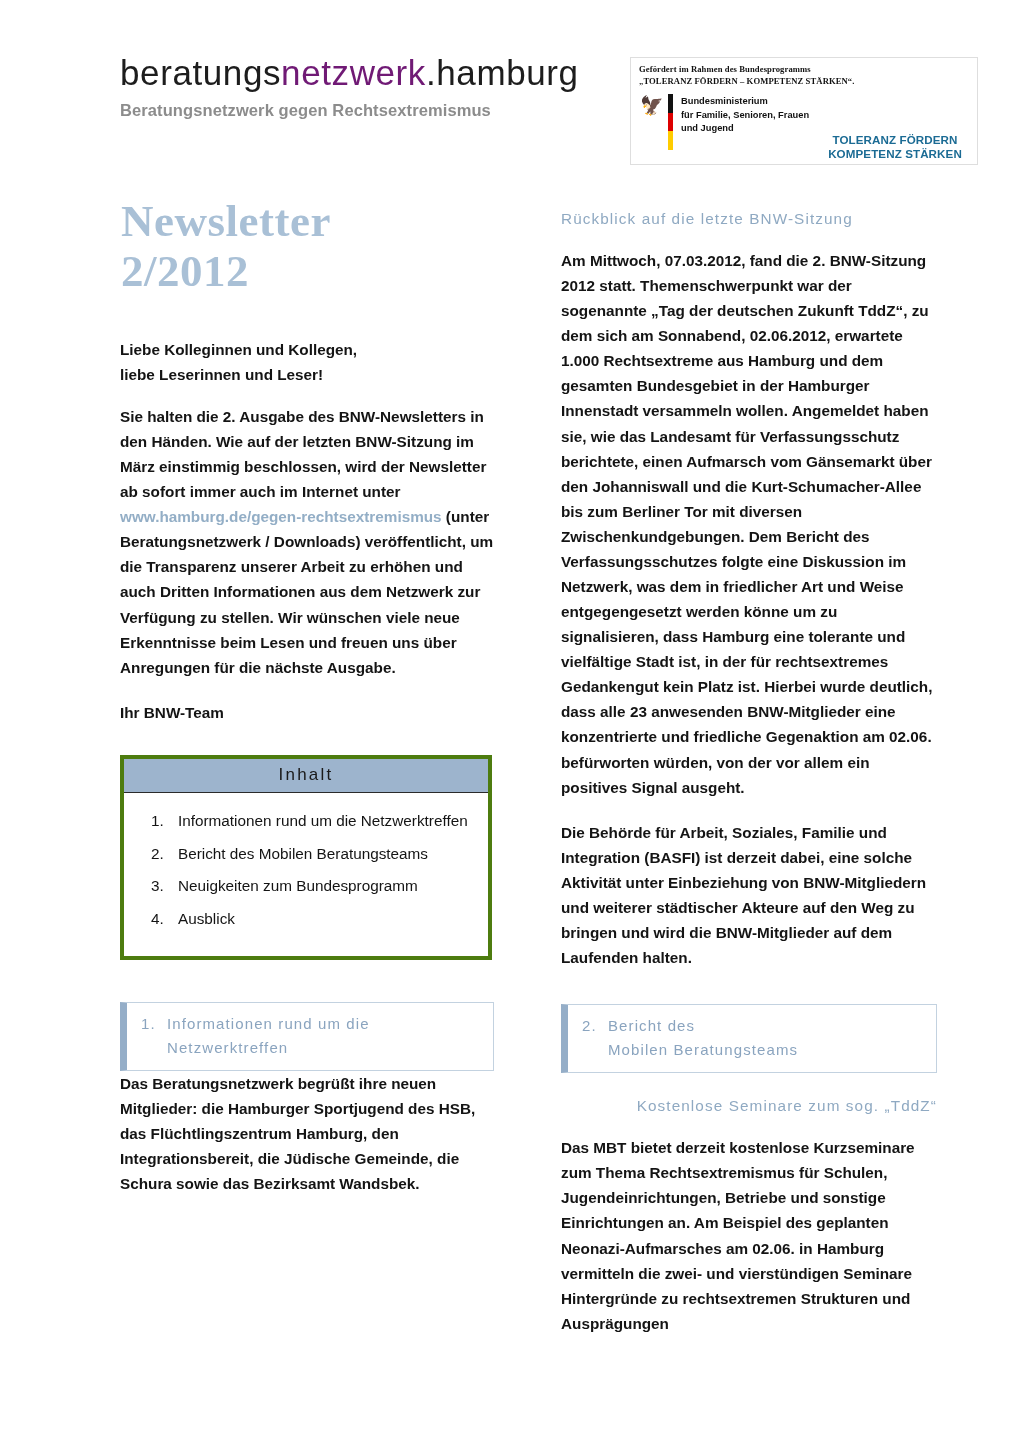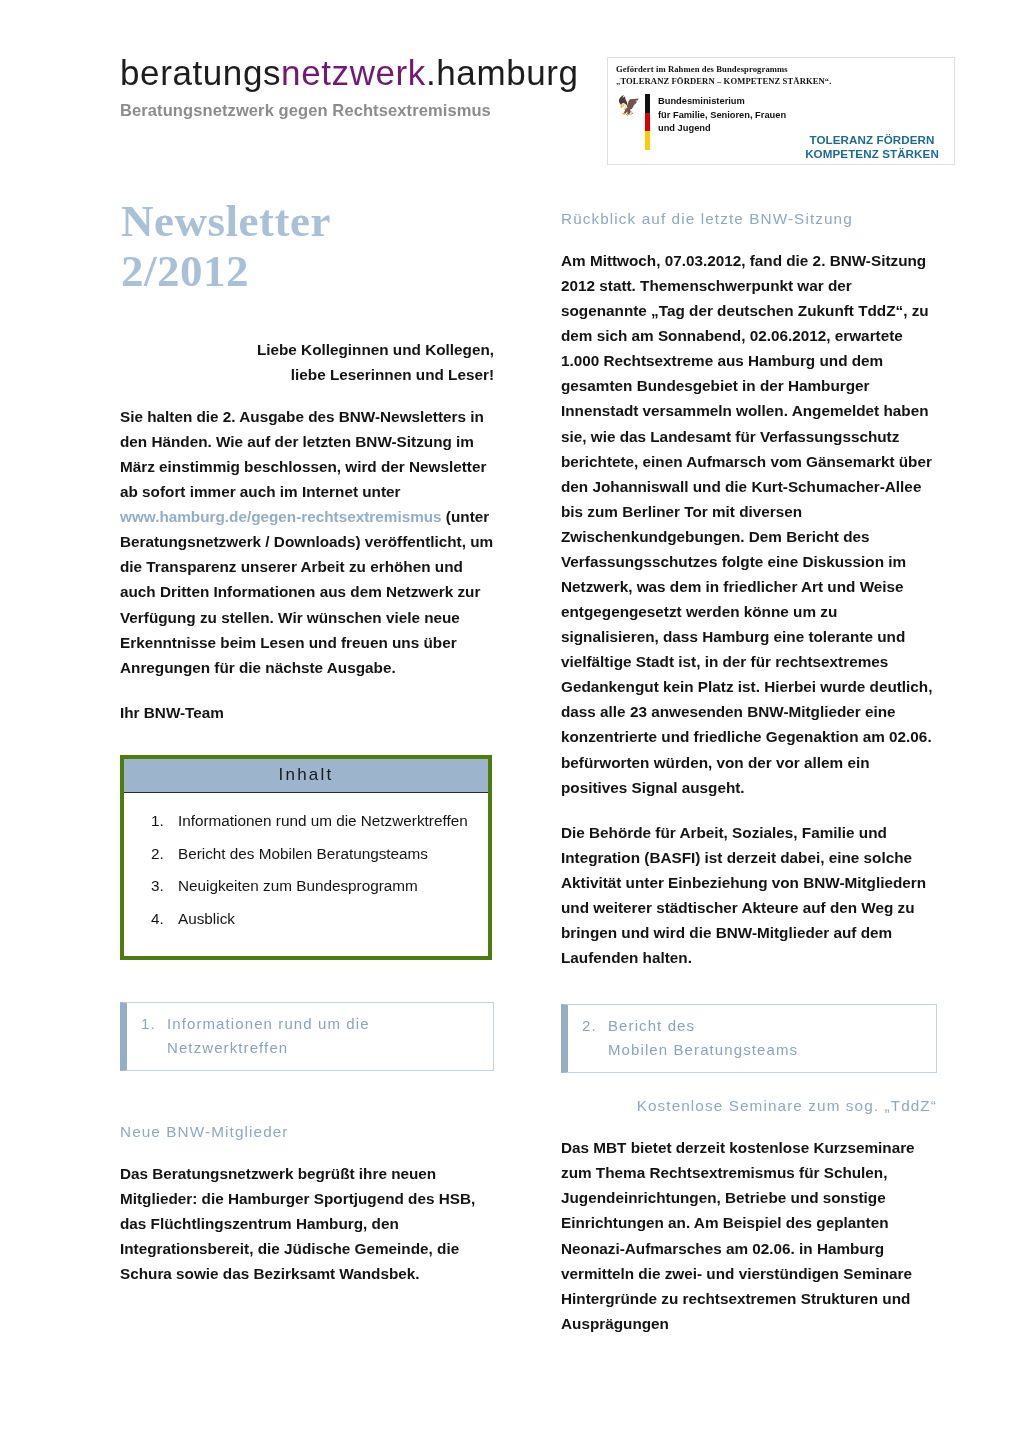--- a/index.html
+++ b/index.html
@@ -48,21 +48,21 @@
     margin-top: 9px;
     font-size: 16.5px;
     font-weight: bold;
     color: #8c8c8c;
     letter-spacing: 0.1px;
   }
 
   
   .ministry {
     position: absolute;
-    left: 607px;
+    left: 630px;
     top: 57px;
     width: 348px;
     height: 108px;
     border: 1px solid #dedede;
     background: #fff;
     box-sizing: border-box;
     padding: 6px 8px 0 8px;
   }
   .ministry-caption {
     font-family: "Liberation Serif", serif;
@@ -157,21 +157,21 @@
     margin: 0 0 0 1px;
   }
 
   p.body-text {
     font-size: 15.3px;
     line-height: 1.64;
     color: #141414;
     margin: 0 0 20px 0;
     font-weight: bold;
   }
-  p.body-text.tight { margin-bottom: 17px; text-align: right; }
+  p.body-text.tight { margin-bottom: 17px; }
   .link {
     color: #93aec6;
     text-decoration: none;
   }
 
   
   .inhalt-box {
     margin-top: 30px;
     border: 4px solid #4d7c0f;
     background: #fff;
@@ -309,21 +309,20 @@
     </div>
 
     <div class="sec-head mt-left-1">
       <span class="sec-num">1.</span>
       <span class="sec-body">
         <span>Informationen rund um die</span><br>
         <span>Netzwerktreffen</span>
       </span>
     </div>
 
-    <h3 class="sub-head mt-left-2">Neue BNW-Mitglieder</h3>
 
     <p class="body-text">Das Beratungsnetzwerk begrüßt ihre neuen Mitglieder: die Hamburger Sportjugend des HSB, das Flüchtlingszentrum Hamburg, den Integrationsbereit, die Jüdische Gemeinde, die Schura sowie das Bezirksamt Wandsbek.</p>
   </div>
 
   <div class="col-right">
 
     <h3 class="sub-head">Rückblick auf die letzte BNW-Sitzung</h3>
 
     <p class="body-text">Am Mittwoch, 07.03.2012, fand die 2. BNW-Sitzung 2012 statt. Themenschwerpunkt war der sogenannte „Tag der deutschen Zukunft TddZ“, zu dem sich am Sonnabend, 02.06.2012, erwartete 1.000 Rechtsextreme aus Hamburg und dem gesamten Bundesgebiet in der Hamburger Innenstadt versammeln wollen. Angemeldet haben sie, wie das Landesamt für Verfassungsschutz berichtete, einen Aufmarsch vom Gänsemarkt über den Johanniswall und die Kurt-Schumacher-Allee bis zum Berliner Tor mit diversen Zwischenkundgebungen. Dem Bericht des Verfassungsschutzes folgte eine Diskussion im Netzwerk, was dem in friedlicher Art und Weise entgegengesetzt werden könne um zu signalisieren, dass Hamburg eine tolerante und vielfältige Stadt ist, in der für rechtsextremes Gedankengut kein Platz ist. Hierbei wurde deutlich, dass alle 23 anwesenden BNW-Mitglieder eine konzentrierte und friedliche Gegenaktion am 02.06. befürworten würden, von der vor allem ein positives Signal ausgeht.</p>
 

